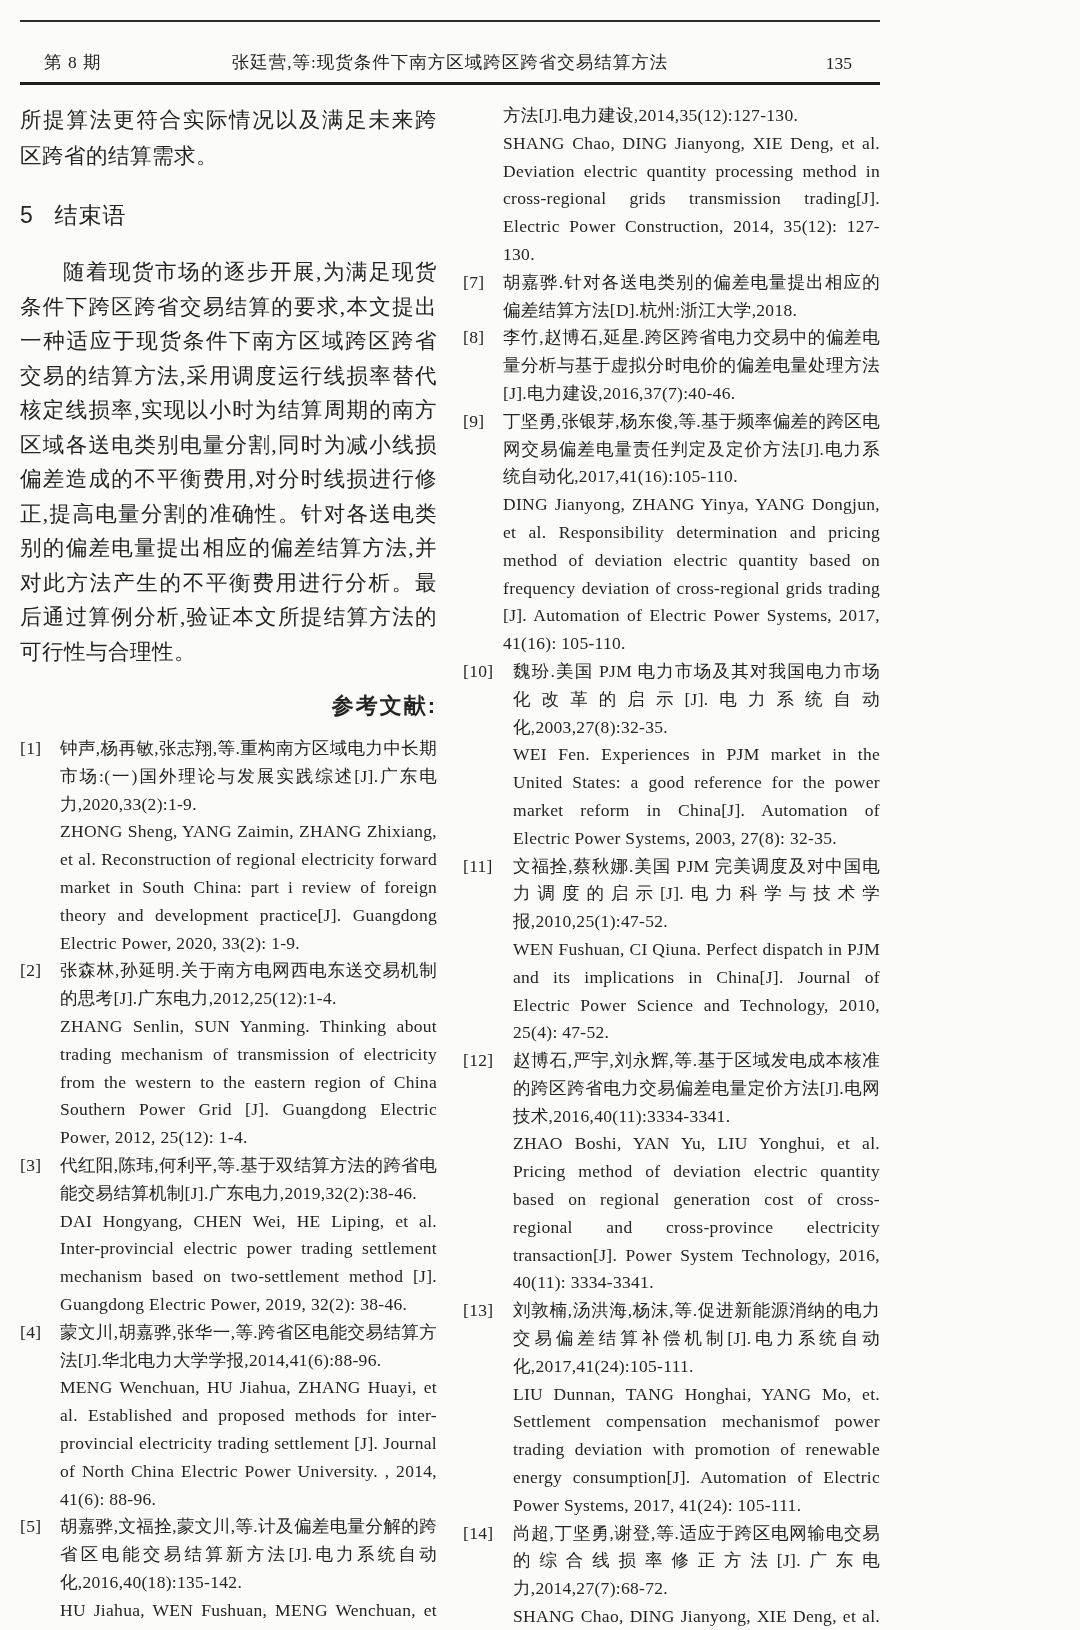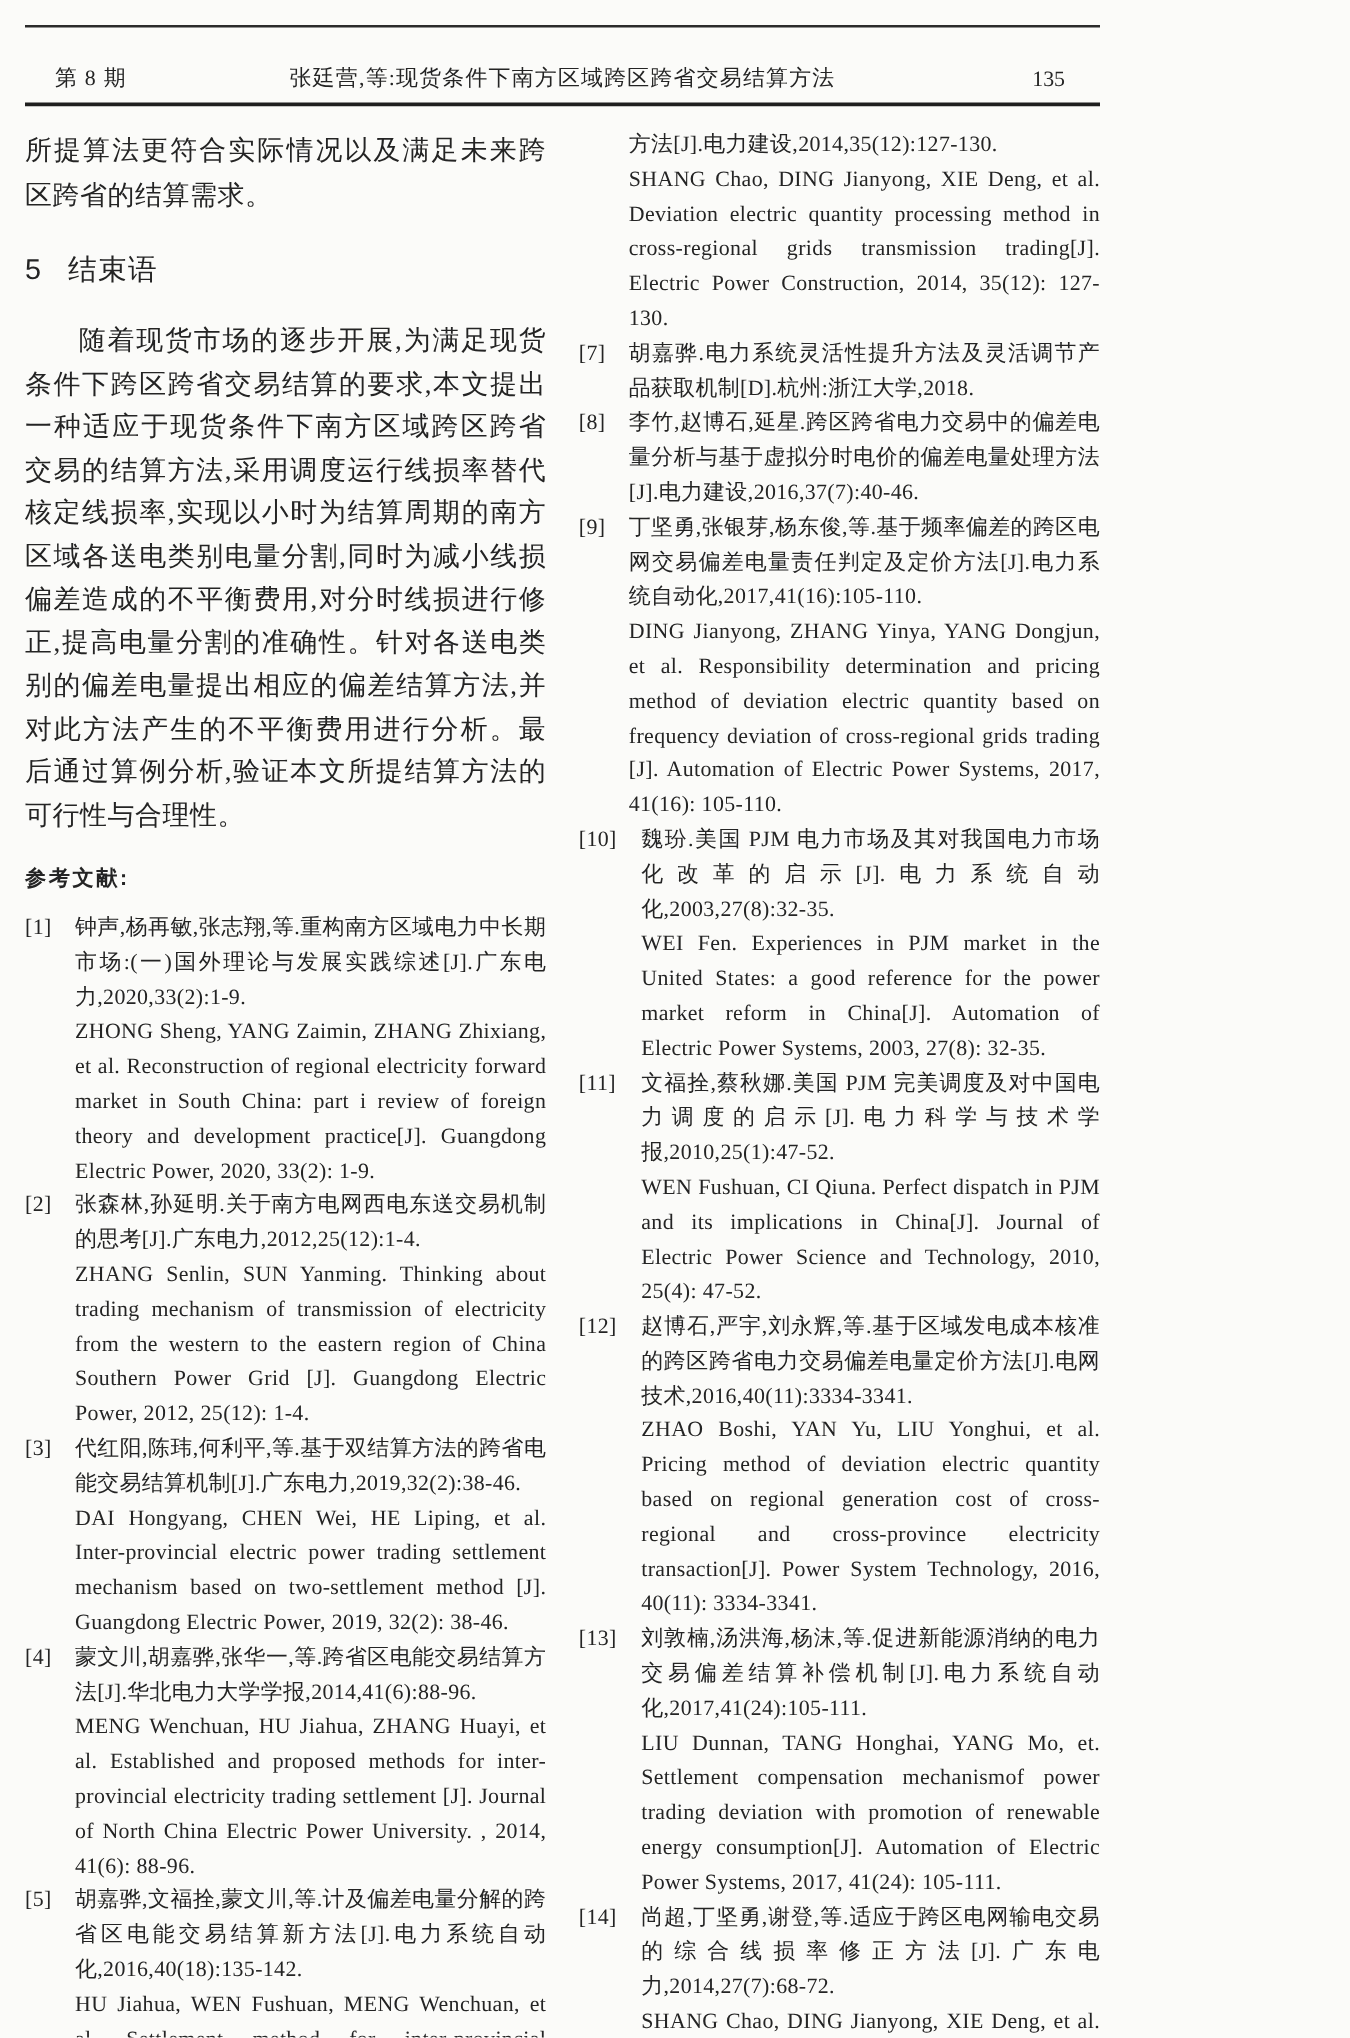--- a/index.html
+++ b/index.html
@@ -53,22 +53,23 @@
     font-weight: 400;
     font-size: 23px;
     letter-spacing: 1px;
   }
   .section-heading .sec-num { margin-right: 0.9em; }
 
   .refs-heading {
     margin: 22px 0 14px 0;
     font-family: "Liberation Sans", "DejaVu Sans", sans-serif;
     font-weight: 700;
-    font-size: 17px;
+    font-size: 22px;
     letter-spacing: 2px;
+    text-align: right;
   }
 
   .refs { font-size: 17.5px; }
   .ref {
     position: relative;
     padding-left: 40px;
     line-height: 27.8px;
     text-align: justify;
     letter-spacing: 0.3px;
   }
@@ -137,21 +138,21 @@
         </div>
     </div>
 
     <div class="col refs">
         <div class="ref">
           <p class="zh">方法[J].电力建设,2014,35(12):127-130.</p>
           <p class="en">SHANG Chao, DING Jianyong, XIE Deng, et al. Deviation electric quantity processing method in cross-regional grids transmission trading[J]. Electric Power Construction, 2014, 35(12): 127-130.</p>
         </div>
         <div class="ref">
           <span class="ref-num">[7]</span>
-          <p class="zh">胡嘉骅.电力系统灵活性提升方法及灵活调节产品获取机制[D].杭州:浙江大学,2018.</p>
+          <p class="zh">胡嘉骅.针对各送电类别的偏差电量提出相应的偏差结算方法[D].杭州:浙江大学,2018.</p>
         </div>
         <div class="ref">
           <span class="ref-num">[8]</span>
           <p class="zh">李竹,赵博石,延星.跨区跨省电力交易中的偏差电量分析与基于虚拟分时电价的偏差电量处理方法[J].电力建设,2016,37(7):40-46.</p>
         </div>
         <div class="ref">
           <span class="ref-num">[9]</span>
           <p class="zh">丁坚勇,张银芽,杨东俊,等.基于频率偏差的跨区电网交易偏差电量责任判定及定价方法[J].电力系统自动化,2017,41(16):105-110.</p>
           <p class="en">DING Jianyong, ZHANG Yinya, YANG Dongjun, et al. Responsibility determination and pricing method of deviation electric quantity based on frequency deviation of cross-regional grids trading [J]. Automation of Electric Power Systems, 2017, 41(16): 105-110.</p>
         </div>

